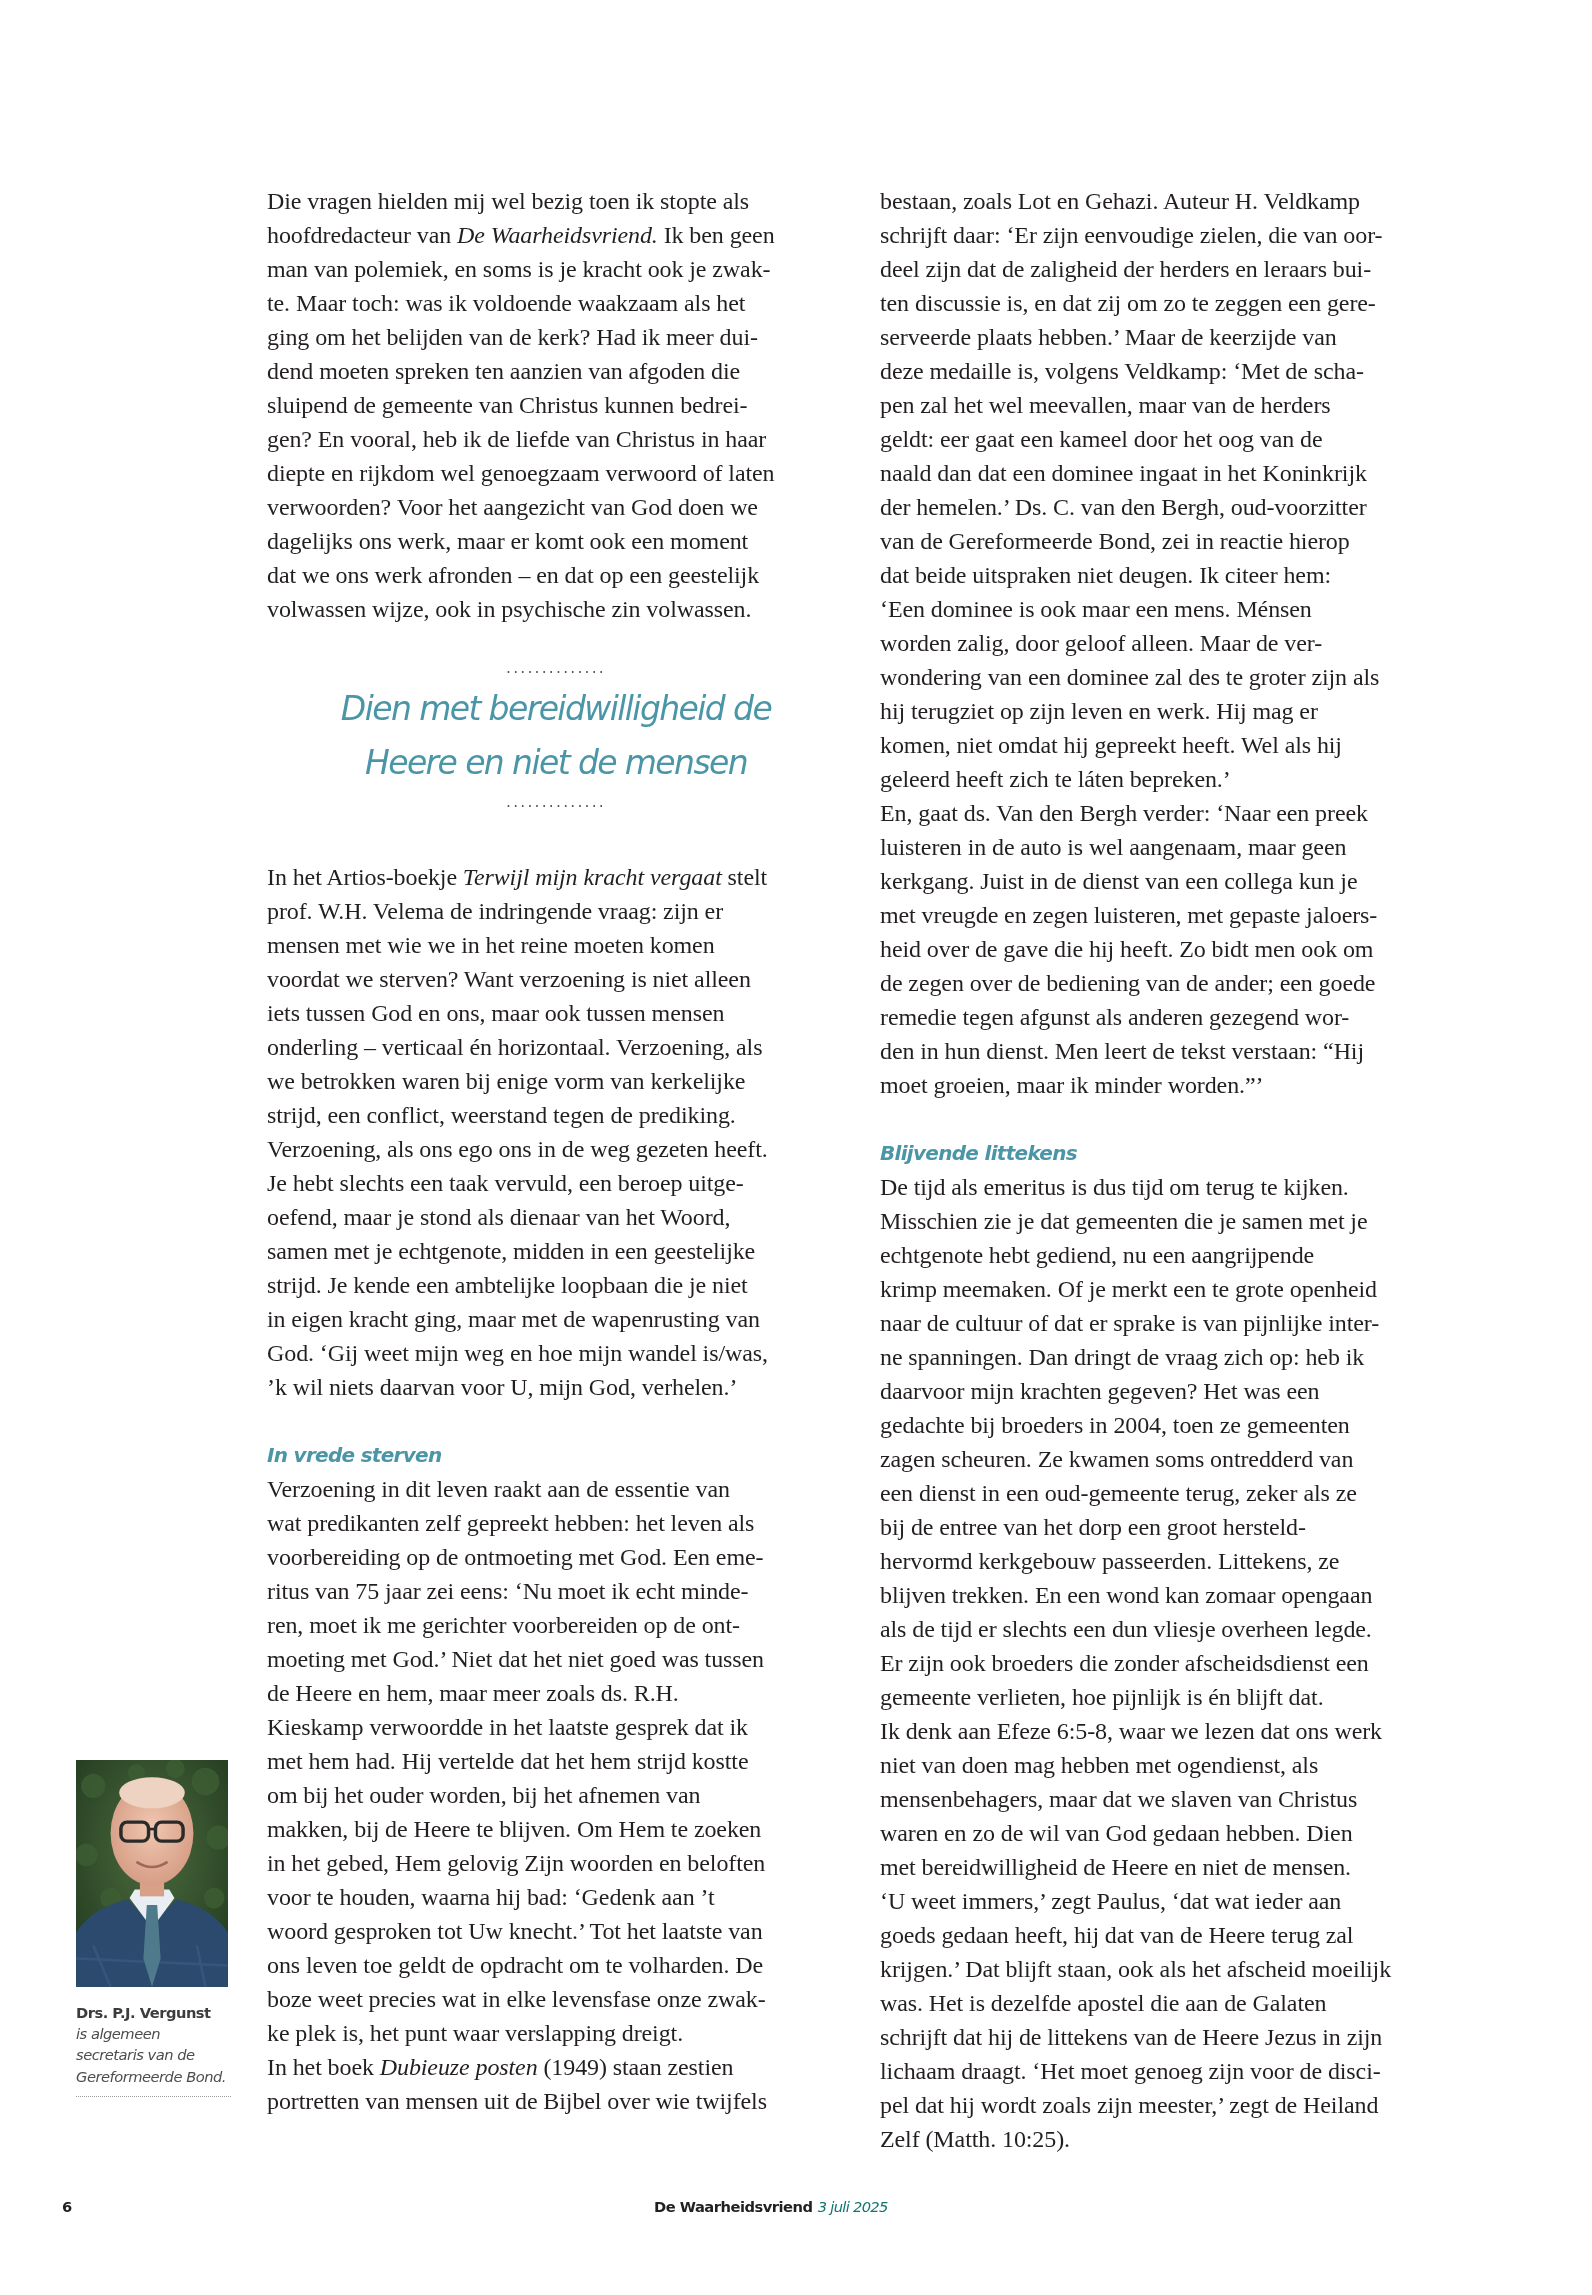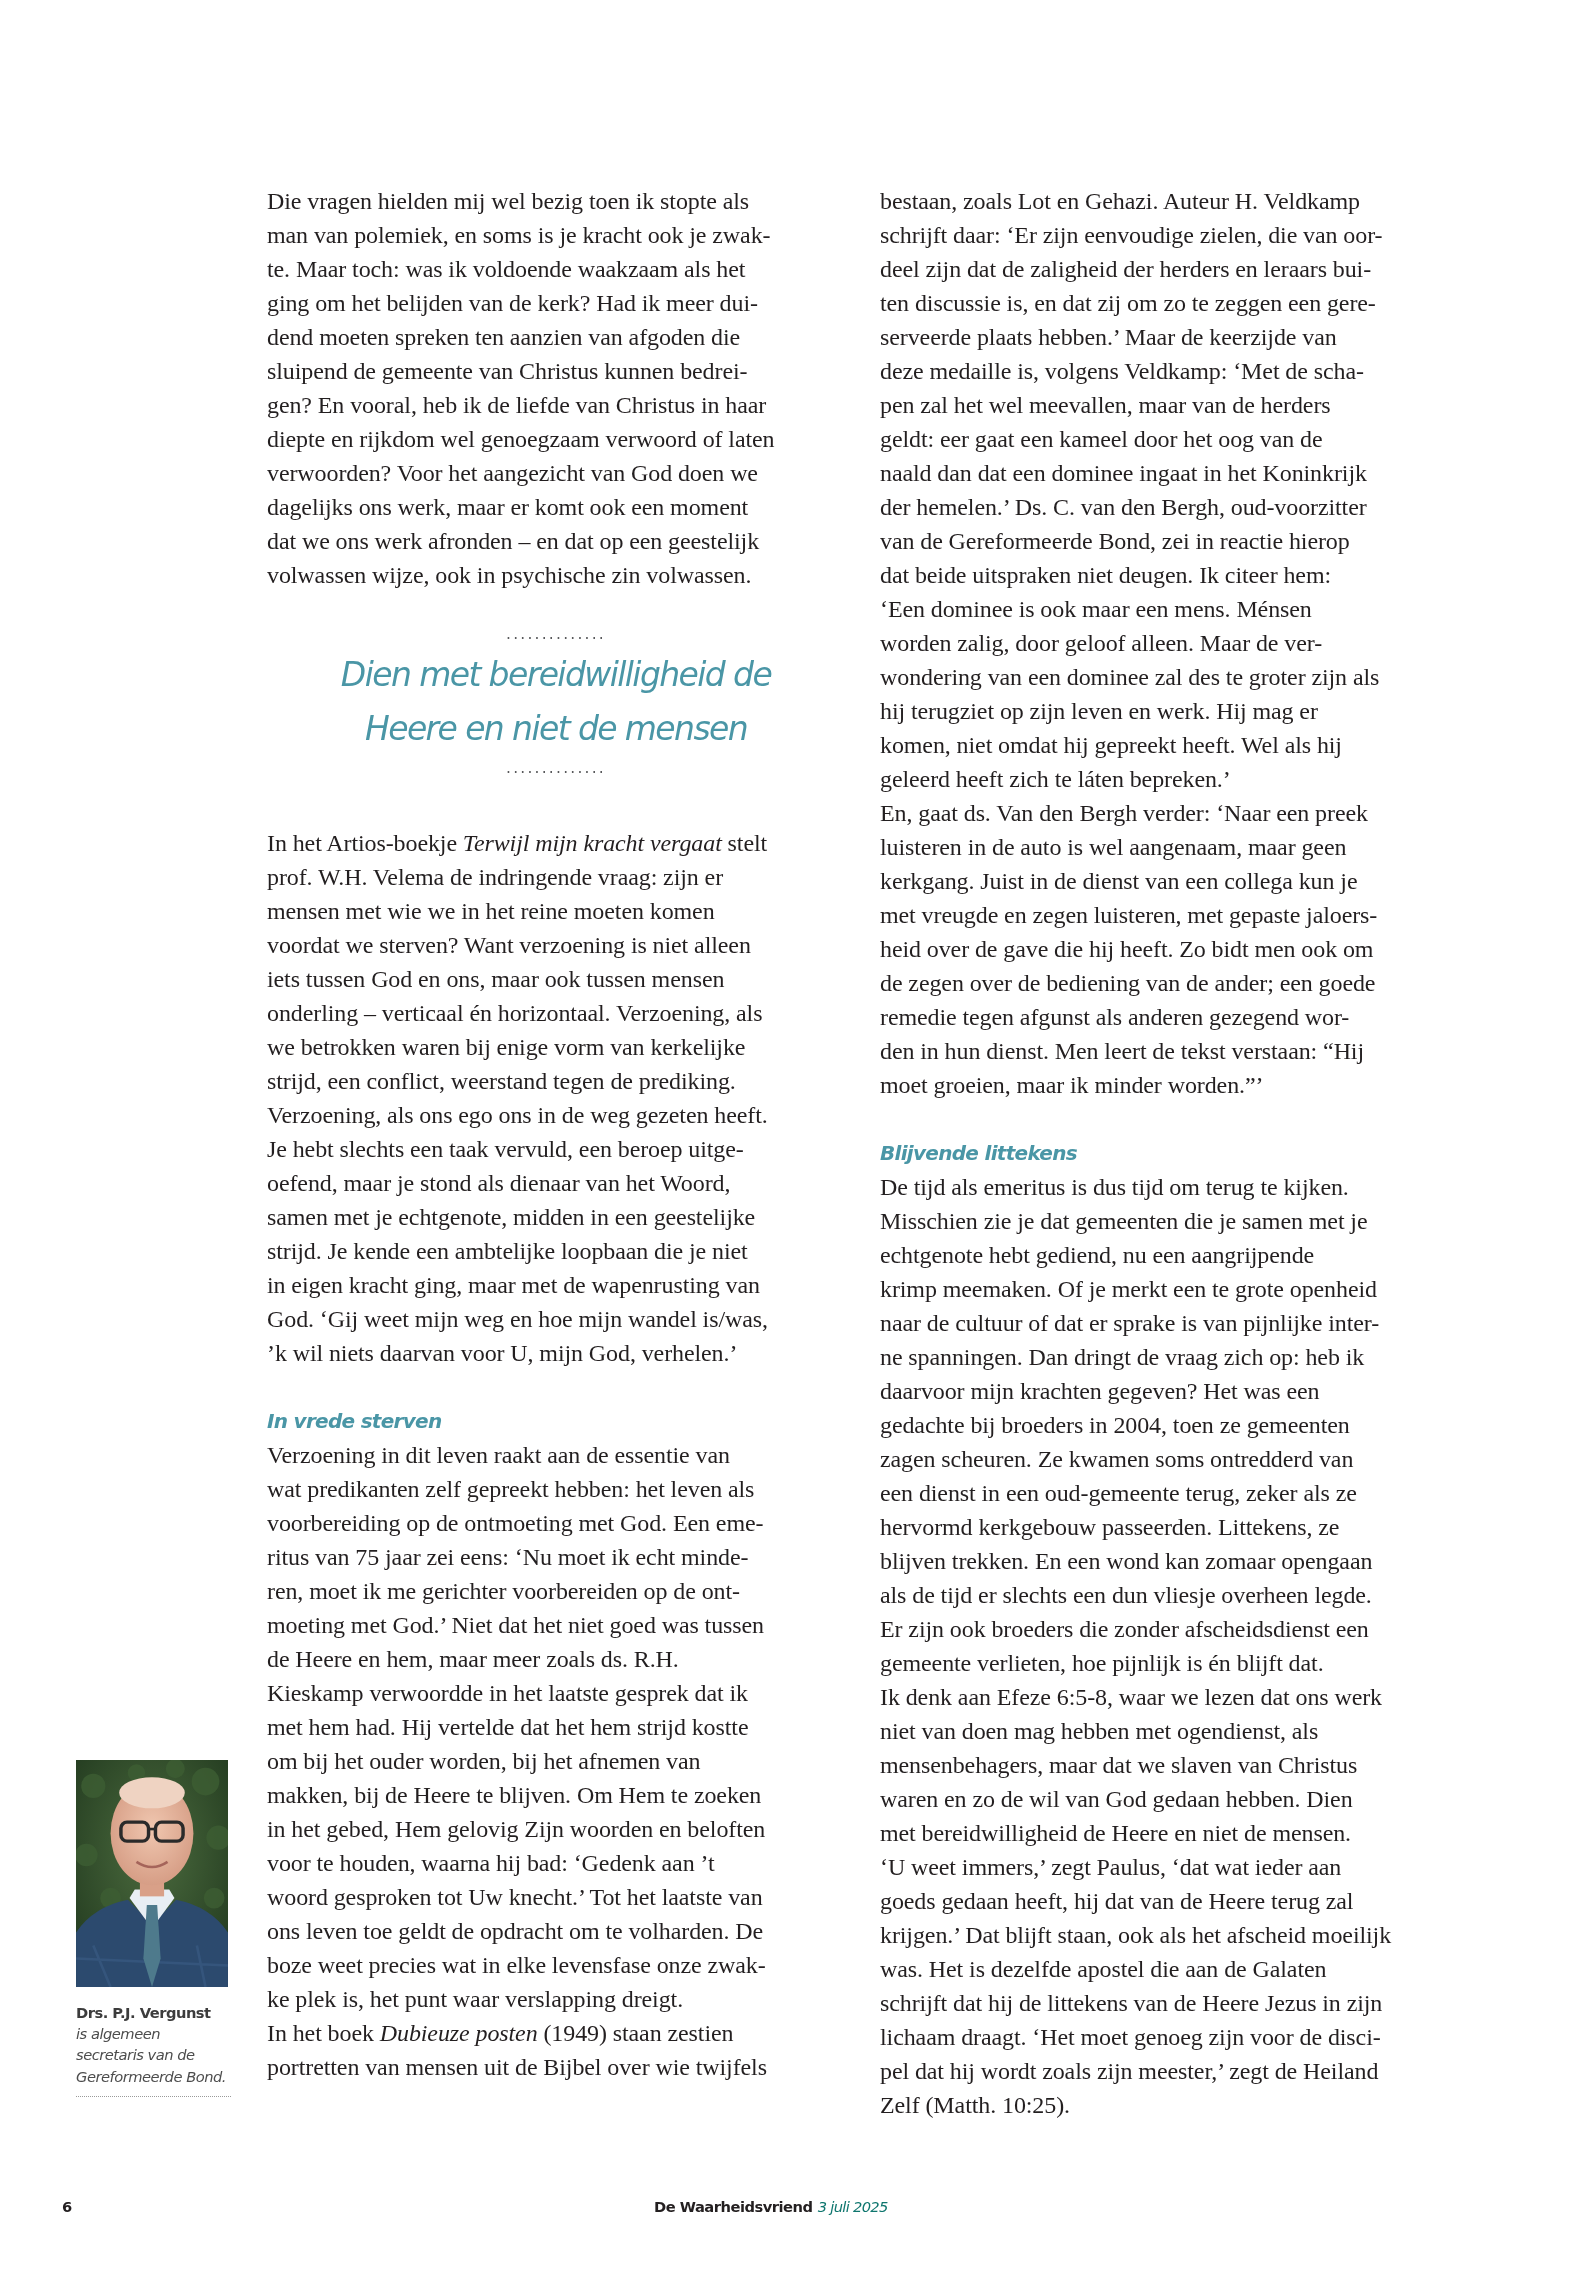--- a/index.html
+++ b/index.html
@@ -120,20 +120,21 @@
     .footer-pub { left: 654px; }
     .footer-pub .pub-name { font-weight: bold; }
     .footer-pub .pub-date { font-style: italic; font-weight: normal; margin-left: 5.2px; color: #0f766e; letter-spacing: -0.7px; }
   </style>
 </head>
 <body>
 
 <div class="col col-left">
   <div>
       <span class="line">Die vragen hielden mij wel bezig toen ik stopte als</span>
+      <span class="line"><span>hoofdredacteur van </span><em>De Waarheidsvriend.</em><span> Ik ben geen</span></span>
       <span class="line">man van polemiek, en soms is je kracht ook je zwak-</span>
       <span class="line">te. Maar toch: was ik voldoende waakzaam als het</span>
       <span class="line">ging om het belijden van de kerk? Had ik meer dui-</span>
       <span class="line">dend moeten spreken ten aanzien van afgoden die</span>
       <span class="line">sluipend de gemeente van Christus kunnen bedrei-</span>
       <span class="line">gen? En vooral, heb ik de liefde van Christus in haar</span>
       <span class="line">diepte en rijkdom wel genoegzaam verwoord of laten</span>
       <span class="line">verwoorden? Voor het aangezicht van God doen we</span>
       <span class="line">dagelijks ons werk, maar er komt ook een moment</span>
       <span class="line">dat we ons werk afronden – en dat op een geestelijk</span>
@@ -225,20 +226,21 @@
       <span class="line">De tijd als emeritus is dus tijd om terug te kijken.</span>
       <span class="line">Misschien zie je dat gemeenten die je samen met je</span>
       <span class="line">echtgenote hebt gediend, nu een aangrijpende</span>
       <span class="line">krimp meemaken. Of je merkt een te grote openheid</span>
       <span class="line">naar de cultuur of dat er sprake is van pijnlijke inter-</span>
       <span class="line">ne spanningen. Dan dringt de vraag zich op: heb ik</span>
       <span class="line">daarvoor mijn krachten gegeven? Het was een</span>
       <span class="line">gedachte bij broeders in 2004, toen ze gemeenten</span>
       <span class="line">zagen scheuren. Ze kwamen soms ontredderd van</span>
       <span class="line">een dienst in een oud-gemeente terug, zeker als ze</span>
+      <span class="line">bij de entree van het dorp een groot hersteld-</span>
       <span class="line">hervormd kerkgebouw passeerden. Littekens, ze</span>
       <span class="line">blijven trekken. En een wond kan zomaar opengaan</span>
       <span class="line">als de tijd er slechts een dun vliesje overheen legde.</span>
       <span class="line">Er zijn ook broeders die zonder afscheidsdienst een</span>
       <span class="line">gemeente verlieten, hoe pijnlijk is én blijft dat.</span>
       <span class="line">Ik denk aan Efeze 6:5-8, waar we lezen dat ons werk</span>
       <span class="line">niet van doen mag hebben met ogendienst, als</span>
       <span class="line">mensenbehagers, maar dat we slaven van Christus</span>
       <span class="line">waren en zo de wil van God gedaan hebben. Dien</span>
       <span class="line">met bereidwilligheid de Heere en niet de mensen.</span>

